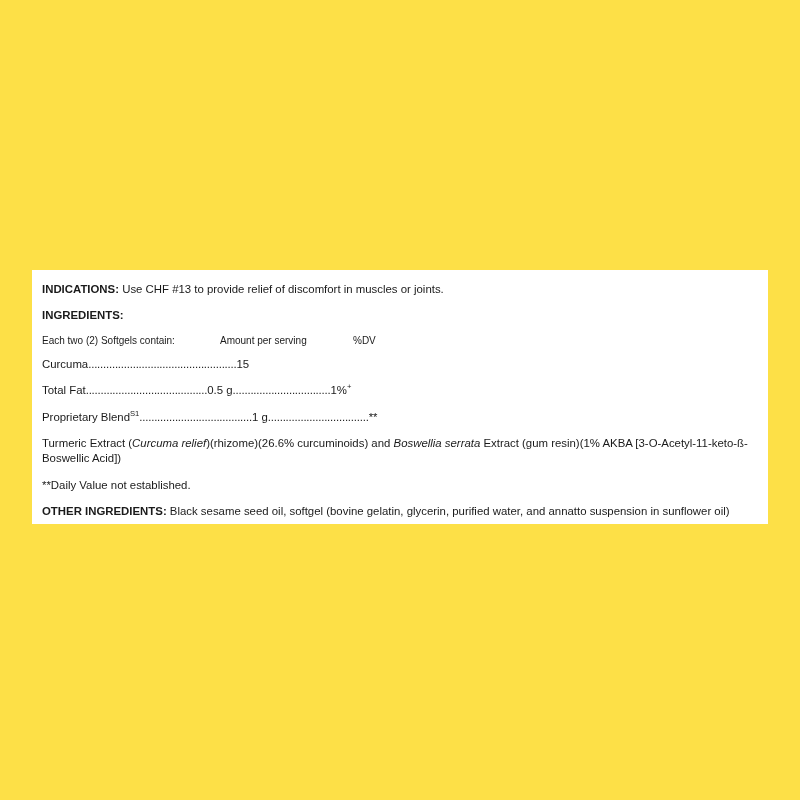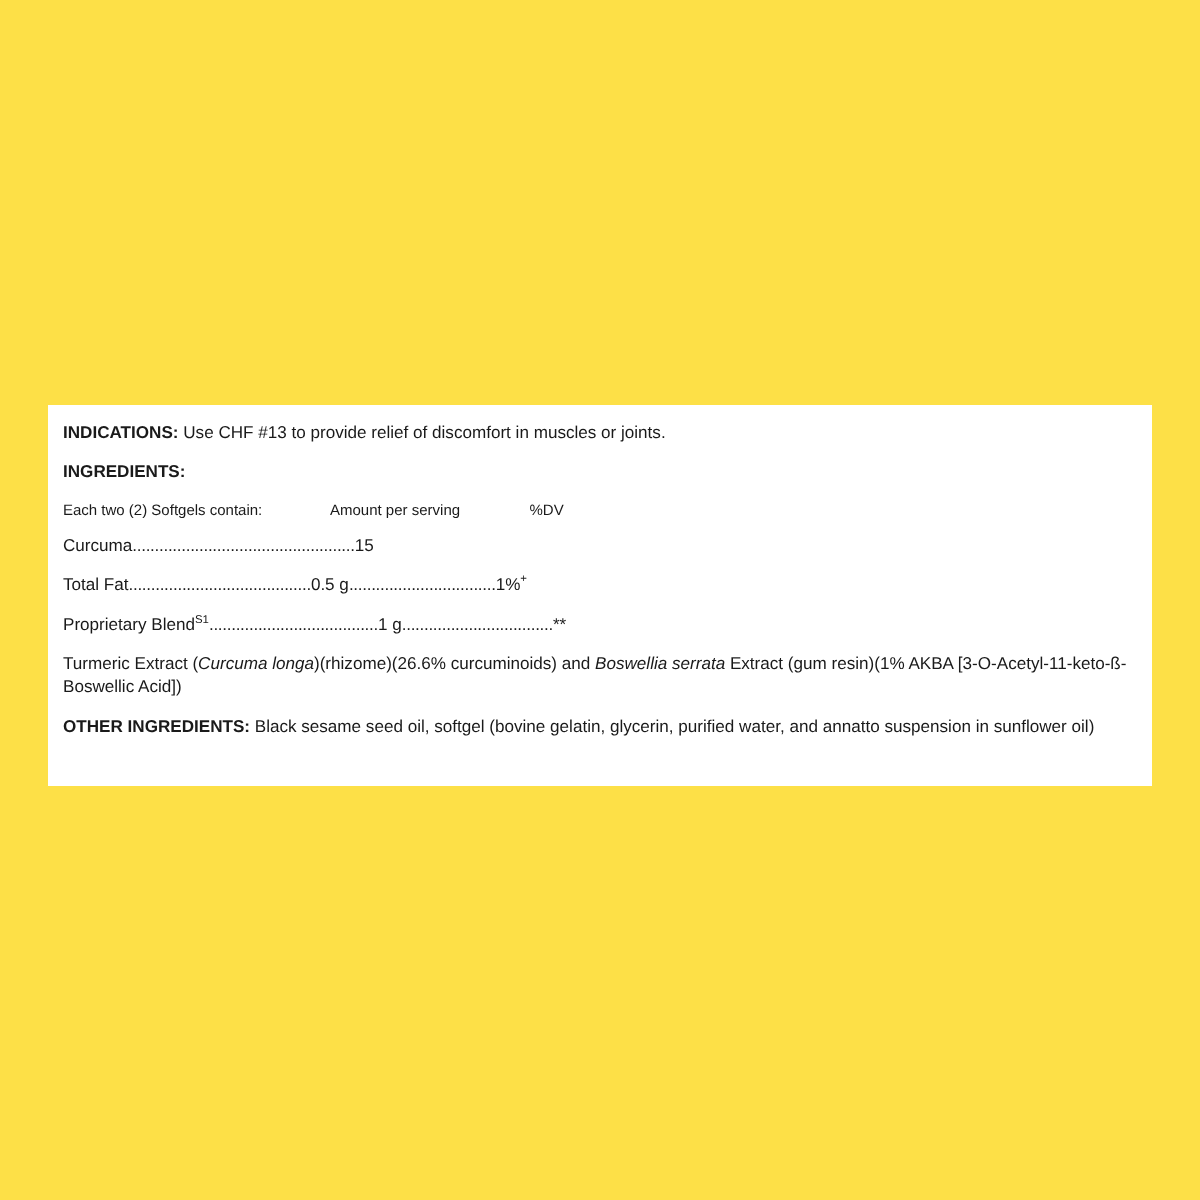--- a/index.html
+++ b/index.html
@@ -92,23 +92,24 @@
 
     <p class="line">
       <span>Total Fat</span><span class="dots">.........................................</span><span>0.5 g</span><span class="dots">.................................</span><span>1%</span><span class="sup">+</span>
     </p>
 
     <p class="line">
       <span>Proprietary Blend</span><span class="sup">S1</span><span class="dots">......................................</span><span>1 g</span><span class="dots">..................................</span><span>**</span>
     </p>
 
     <p class="line wrap">
-      <span>Turmeric Extract (</span><span class="ital">Curcuma longa</span><span>)(rhizome)(26.6% curcuminoids) and </span><span class="ital">Boswellia serrata</span><span> Extract (gum resin)(1% AKBA [3-O-Acetyl-11-keto-ß-Boswellic Acid])</span>
+      <span>Turmeric Extract (</span><span class="ital">Curcuma relief</span><span>)(rhizome)(26.6% curcuminoids) and </span><span class="ital">Boswellia serrata</span><span> Extract (gum resin)(1% AKBA [3-O-Acetyl-11-keto-ß-Boswellic Acid])</span>
     </p>
 
 
+    <p class="line">**Daily Value not established.</p>
 
     <p class="line wrap ingredients">
       <span class="bold">OTHER INGREDIENTS:</span><span> Black sesame seed oil, softgel (bovine gelatin, glycerin, purified water, and annatto suspension in sunflower oil)</span>
     </p>
 
   </div>
 </div>
 
 </body></html>

